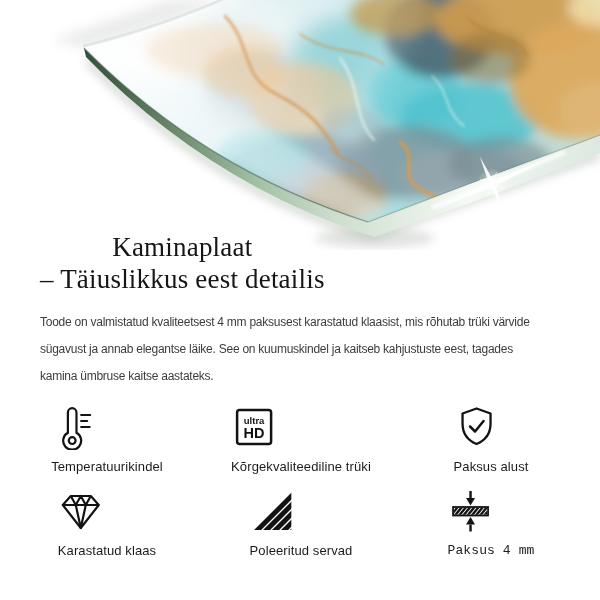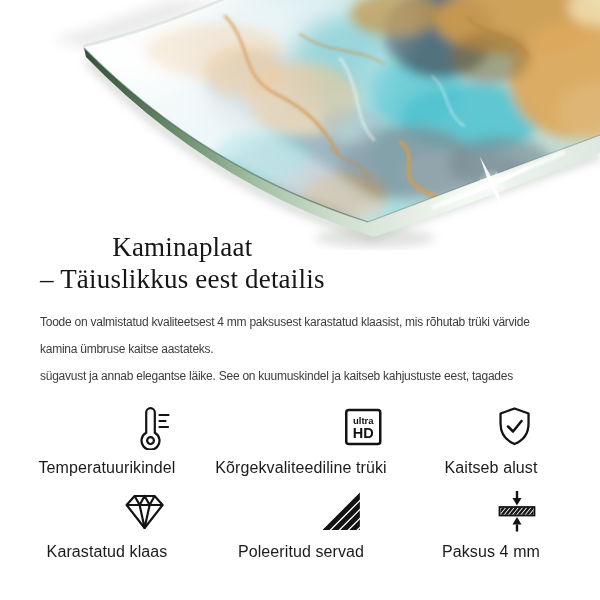--- a/index.html
+++ b/index.html
@@ -18,22 +18,22 @@
     letter-spacing:.2px;
   }
   .t-line{display:block;white-space:nowrap;text-align:center;}
   .para{
     position:absolute;left:40px;top:309px;
     font-size:12px;line-height:27px;color:#3c3c3c;letter-spacing:-0.25px;
   }
   .p-line{white-space:nowrap;}
   .features{position:absolute;left:0;top:400px;width:600px;height:200px;}
   .feature{position:absolute;transform:translateX(-50%);text-align:center;}
-  .icon-box{height:46px;display:flex;align-items:center;justify-content:flex-end;}
-  .f-label{margin-top:9px;font-size:16px;color:#1b1b1b;white-space:nowrap;letter-spacing:.1px;}
+  .icon-box{height:46px;display:flex;align-items:center;justify-content:flex-start;}
+  .f-label{margin-top:9px;font-size:13px;color:#1b1b1b;white-space:nowrap;letter-spacing:.1px;}
   .ficon{stroke:#131313;fill:none;stroke-width:2.2;}
 </style>
 </head>
 <body>
 
 <div class="hero">
   <svg width="600" height="250" viewBox="0 0 600 250">
     <defs>
       <clipPath id="face">
         <path d="M225,0 L600,0 L600,135 Q465,185 368,222 Q205,170 84,48 Q150,32 225,0 Z"></path>
@@ -149,22 +149,22 @@
   </svg>
 </div>
 
 <h1 class="title">
   <span class="t-line">Kaminaplaat</span>
   <span class="t-line">– Täiuslikkus eest detailis</span>
 </h1>
 
 <div class="para">
   <div class="p-line">Toode on valmistatud kvaliteetsest 4 mm paksusest karastatud klaasist, mis rõhutab trüki värvide</div>
+  <div class="p-line">sügavust ja annab elegantse läike. See on kuumuskindel ja kaitseb kahjustuste eest, tagades</div>
   <div class="p-line">kamina ümbruse kaitse aastateks.</div>
-  <div class="p-line">sügavust ja annab elegantse läike. See on kuumuskindel ja kaitseb kahjustuste eest, tagades</div>
 </div>
 
 <div class="features">
 
   <div class="feature" style="left:107px;top:4px;">
     <div class="icon-box">
       <svg width="46" height="46" viewBox="0 0 46 46" class="ficon" stroke-linecap="round">
         <path d="M16.7,8.5 a4.3,4.3 0 0 1 8.6,0 V28.8 a9,9 0 1 1 -8.6,0 Z"></path>
         <circle cx="21" cy="36.6" r="3.4"></circle>
         <path d="M30,11 h9 M30,17 h6 M30,23 h8.5"></path>
@@ -184,21 +184,21 @@
     <div class="f-label">Kõrgekvaliteediline trüki</div>
   </div>
 
   <div class="feature" style="left:491px;top:4px;">
     <div class="icon-box">
       <svg width="46" height="46" viewBox="0 0 46 46" class="ficon" stroke-linejoin="round" stroke-linecap="round">
         <path d="M23,4.5 L37,9.5 V19.5 C37,29.5 31.5,36.5 23,40 C14.5,36.5 9,29.5 9,19.5 V9.5 Z" stroke-width="2.3"></path>
         <path d="M16.5,22.5 l5,5 L30,17" stroke-width="2.5"></path>
       </svg>
     </div>
-    <div class="f-label">Kaitseb alust</div>
+    <div class="f-label">Paksus alust</div>
   </div>
 
   <div class="feature" style="left:107px;top:88px;">
     <div class="icon-box">
       <svg width="46" height="46" viewBox="0 0 46 46" class="ficon" stroke-width="2.1" stroke-linejoin="round">
         <path d="M13,8 H33 L41,17 L23,40 L5,17 Z"></path>
         <path d="M5,17 H41"></path>
         <path d="M13,8 L18,17 L23,8 L28,17 L33,8"></path>
         <path d="M18,17 L23,40 L28,17"></path>
       </svg>
@@ -219,21 +219,21 @@
           <line x1="13" y1="46" x2="46" y2="13"></line>
           <line x1="22" y1="46" x2="46" y2="22"></line>
           <line x1="31" y1="46" x2="46" y2="31"></line>
           <line x1="40" y1="46" x2="46" y2="40"></line>
         </g>
       </svg>
     </div>
     <div class="f-label">Poleeritud servad</div>
   </div>
 
-  <div class="feature" style="left:491px;top:88px;">
+  <div class="feature" style="left:491px;top:88px;font-family:Liberation Mono, monospace;">
     <div class="icon-box">
       <svg width="46" height="46" viewBox="0 0 46 46">
         <defs>
             <clipPath id="barclip">
               <rect x="6.5" y="19.8" width="33" height="7"></rect>
             </clipPath>
           </defs>
         <rect x="5.5" y="19" width="35" height="8.5" fill="none" stroke="#131313" stroke-width="1.8"></rect>
         <g clip-path="url(#barclip)" stroke="#131313" stroke-width="2.4">
           <line x1="2" y1="29" x2="11" y2="18"></line>

